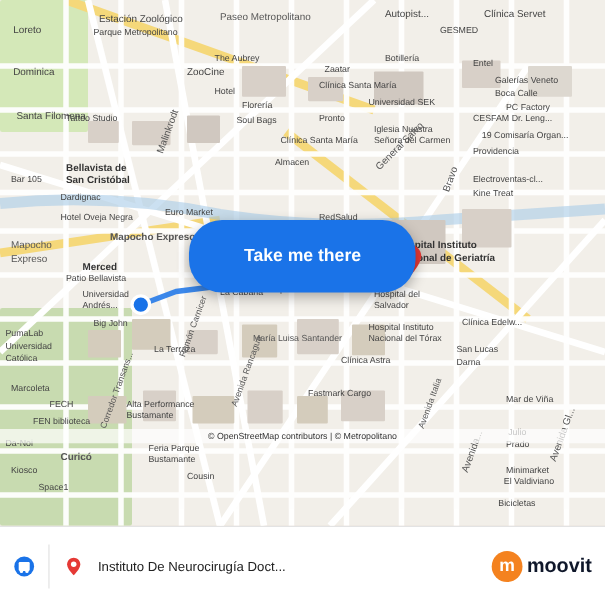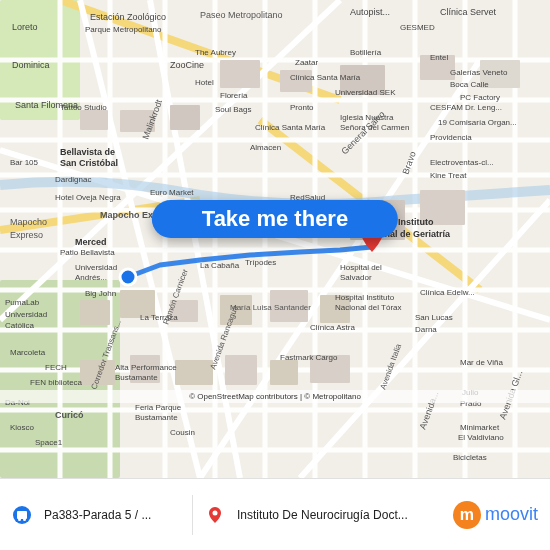--- a/index.html
+++ b/index.html
@@ -32,22 +32,22 @@
     
     #take-me-there-btn {
       position: absolute;
       left: 50%;
       transform: translateX(-50%);
       top: 200px;
       background: #1a73e8;
       color: white;
       border: none;
       border-radius: 30px;
-      padding: 6px 50px;
-      font-size: 22px;
+      padding: 24px 50px;
+      font-size: 16px;
       font-weight: 600;
       cursor: pointer;
       z-index: 10;
       box-shadow: 0 4px 12px rgba(0,0,0,0.3);
       white-space: nowrap;
     }
 
     
     #bottom-bar {
       background: white;
@@ -86,22 +86,22 @@
     .moovit-logo {
       margin-left: auto;
       display: flex;
       align-items: center;
       gap: 4px;
       flex-shrink: 0;
     }
 
     .moovit-logo-text {
       font-size: 18px;
-      font-weight: 400;
-      color: #3b82f6;
+      font-weight: 700;
+      color: #0f172a;
     }
 
     .moovit-logo-icon {
       width: 28px;
       height: 28px;
       background: #f4821f;
       border-radius: 50%;
       display: flex;
       align-items: center;
       justify-content: center;
@@ -342,23 +342,20 @@
 
     <div class="bottom-item">
 
       <svg width="20" height="20" viewBox="0 0 20 20">
         <circle cx="10" cy="10" r="9" fill="#1a73e8"></circle>
         <rect x="5" y="6" width="10" height="8" rx="1" fill="white"></rect>
         <circle cx="7.5" cy="14.5" r="1.5" fill="white"></circle>
         <circle cx="12.5" cy="14.5" r="1.5" fill="white"></circle>
       </svg>
     </div>
-    <div class="bottom-item" style="flex:1; min-width:0;">
-      <div class="bottom-item-value">Pa383-Parada 5 / ...</div>
-    </div>
 
     <div class="bottom-divider"></div>
 
     <div class="bottom-item">
 
       <svg width="20" height="20" viewBox="0 0 20 20">
         <path d="M10,2 C7,2 4,4.5 4,8 C4,12.5 10,18 10,18 C10,18 16,12.5 16,8 C16,4.5 13,2 10,2 Z" fill="#e53935"></path>
         <circle cx="10" cy="8" r="2.5" fill="white"></circle>
       </svg>
     </div>

